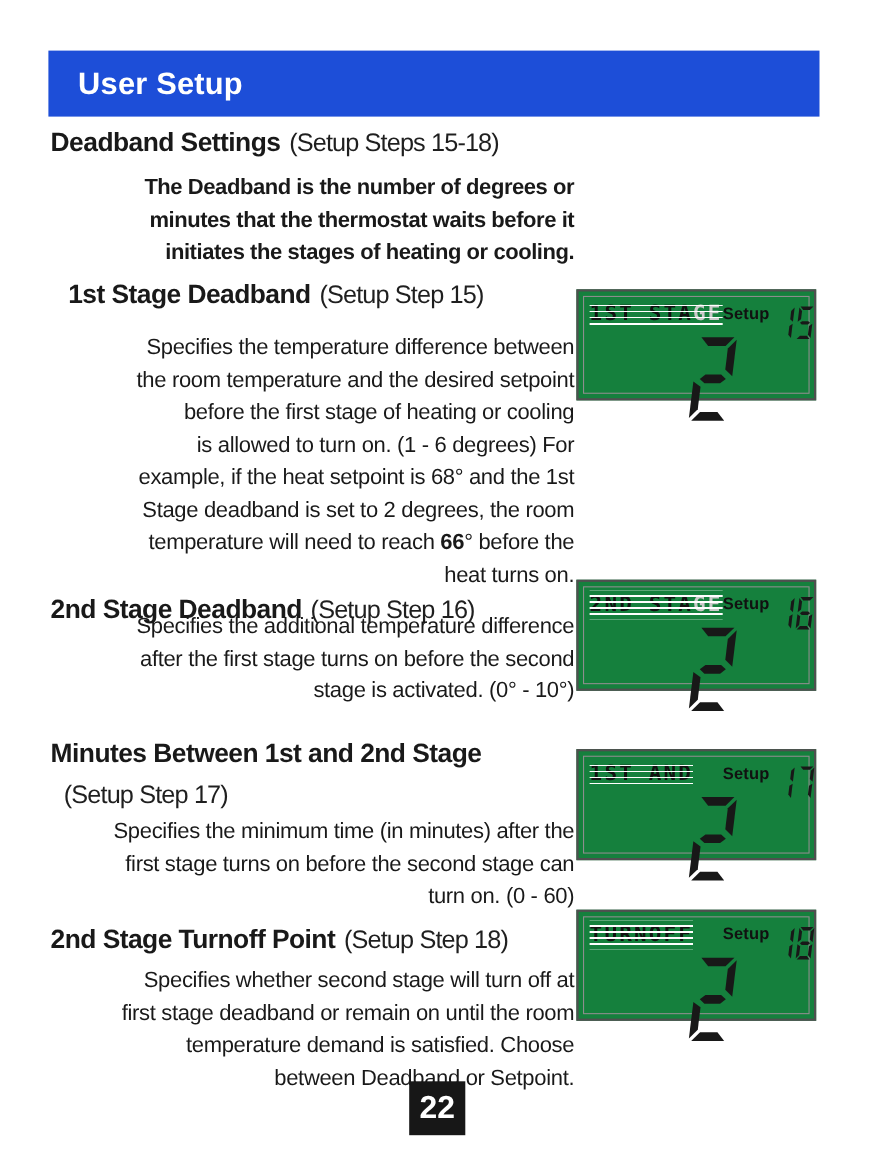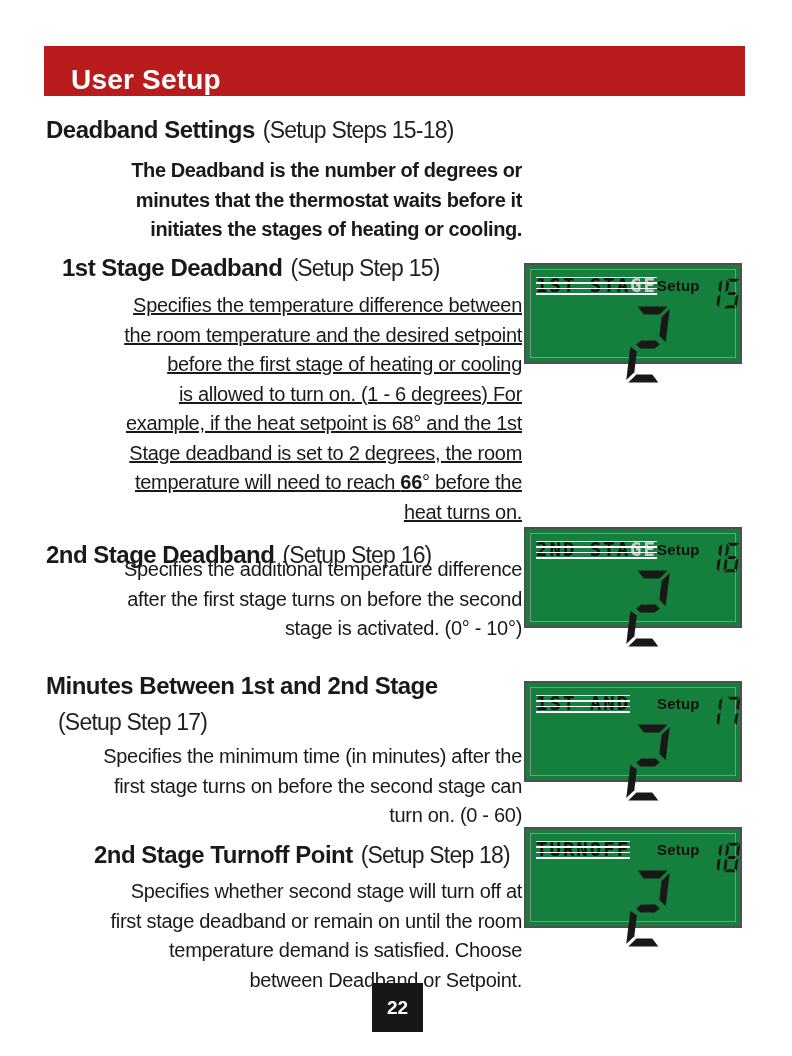--- a/index.html
+++ b/index.html
@@ -2,37 +2,37 @@
 <html><head>
 <meta charset="utf-8">
 <style>
   * { margin:0; padding:0; box-sizing:border-box; }
   html,body { background:#ffffff; }
   .page {
     position:relative; width:792px; height:1056px; background:#fff;
     font-family:"Liberation Sans", sans-serif; color:#191919; overflow:hidden;
   }
   .header-bar {
-    position:absolute; left:44px; top:46px; width:701px; height:50px;
-    background:#b91c1c; display:flex; align-items:flex-end;
+    position:absolute; left:44px; top:46px; width:701px; height:60px;
+    background:#1d4ed8; display:flex; align-items:center;
   }
   .header-title {
     color:#ffffff; font-size:28px; font-weight:bold; padding-left:27px; letter-spacing:0.2px;
   }
   .col { position:absolute; left:46px; width:476px; }
   .h  { font-size:24px; font-weight:bold; letter-spacing:-0.5px; white-space:nowrap; }
   .h .step { font-weight:normal; font-size:23px; letter-spacing:-0.8px; margin-left:8px; color:#1f1f1f; }
   .h .step-block { display:block; font-weight:normal; font-size:23px; letter-spacing:-0.8px; margin-left:12px; margin-top:9px; color:#1f1f1f; }
   .p  { font-size:20px; line-height:29.5px; letter-spacing:-0.3px; white-space:pre-line;text-align:right; }
   .p-bold { font-weight:bold; letter-spacing:-0.4px; }
   .y-intro-h { top:116px; } .y-intro-p { top:156px; }
-  .y-s1-h { top:254px;margin-left:16px; }   .y-s1-p { top:291px;text-decoration:underline; }
+  .y-s1-h { top:254px;margin-left:16px; }   .y-s1-p { top:302px; }
   .y-s2-h { top:541px; }   .y-s2-p { top:555px; }
   .y-min-h { top:672px; }  .y-min-p { top:742px; }
-  .y-to-h { top:841px;margin-left:48px; }   .y-to-p { top:877px; }
+  .y-to-h { top:841px; }   .y-to-p { top:877px; }
 
   .watermark {
     position:absolute; left:62px; top:498px; z-index:6; white-space:nowrap;
     font-size:50px; font-weight:bold; letter-spacing:-1px;
     color:rgba(245,245,245,0.55); -webkit-text-stroke:2px #c4c4c4;
     pointer-events:none;
   }
 
   .lcd {
     position:absolute; left:524px; width:218px; height:101px;
@@ -50,21 +50,21 @@
     position:absolute; inset:-1px 0 -1px 0;
     background:repeating-linear-gradient(to bottom, rgba(255,255,255,0) 0 4px, #ffffff 4px 5.5px);
   }
   .lcd-setup { position:absolute; left:131px; top:12px; font-size:15px; font-weight:bold; letter-spacing:0.2px; color:#111; }
   .lcd-step  { position:absolute; left:179px; top:13px; width:40px; height:31px; }
   .lcd-digit { position:absolute; left:99px;  top:40px; width:62px; height:79px; }
   .lcd-step svg, .lcd-digit svg { width:100%; height:100%; }
 
   .page-num {
     position:absolute; left:372px; top:983px; width:51px; height:49px;
-    background:#171717; color:#fff; font-size:19px; font-weight:bold;
+    background:#171717; color:#fff; font-size:29px; font-weight:bold;
     display:flex; align-items:center; justify-content:center;
   }
 </style>
 </head>
 <body>
 
 <div class="page">
 
   <div class="header-bar">
     <span class="header-title">User Setup</span>

